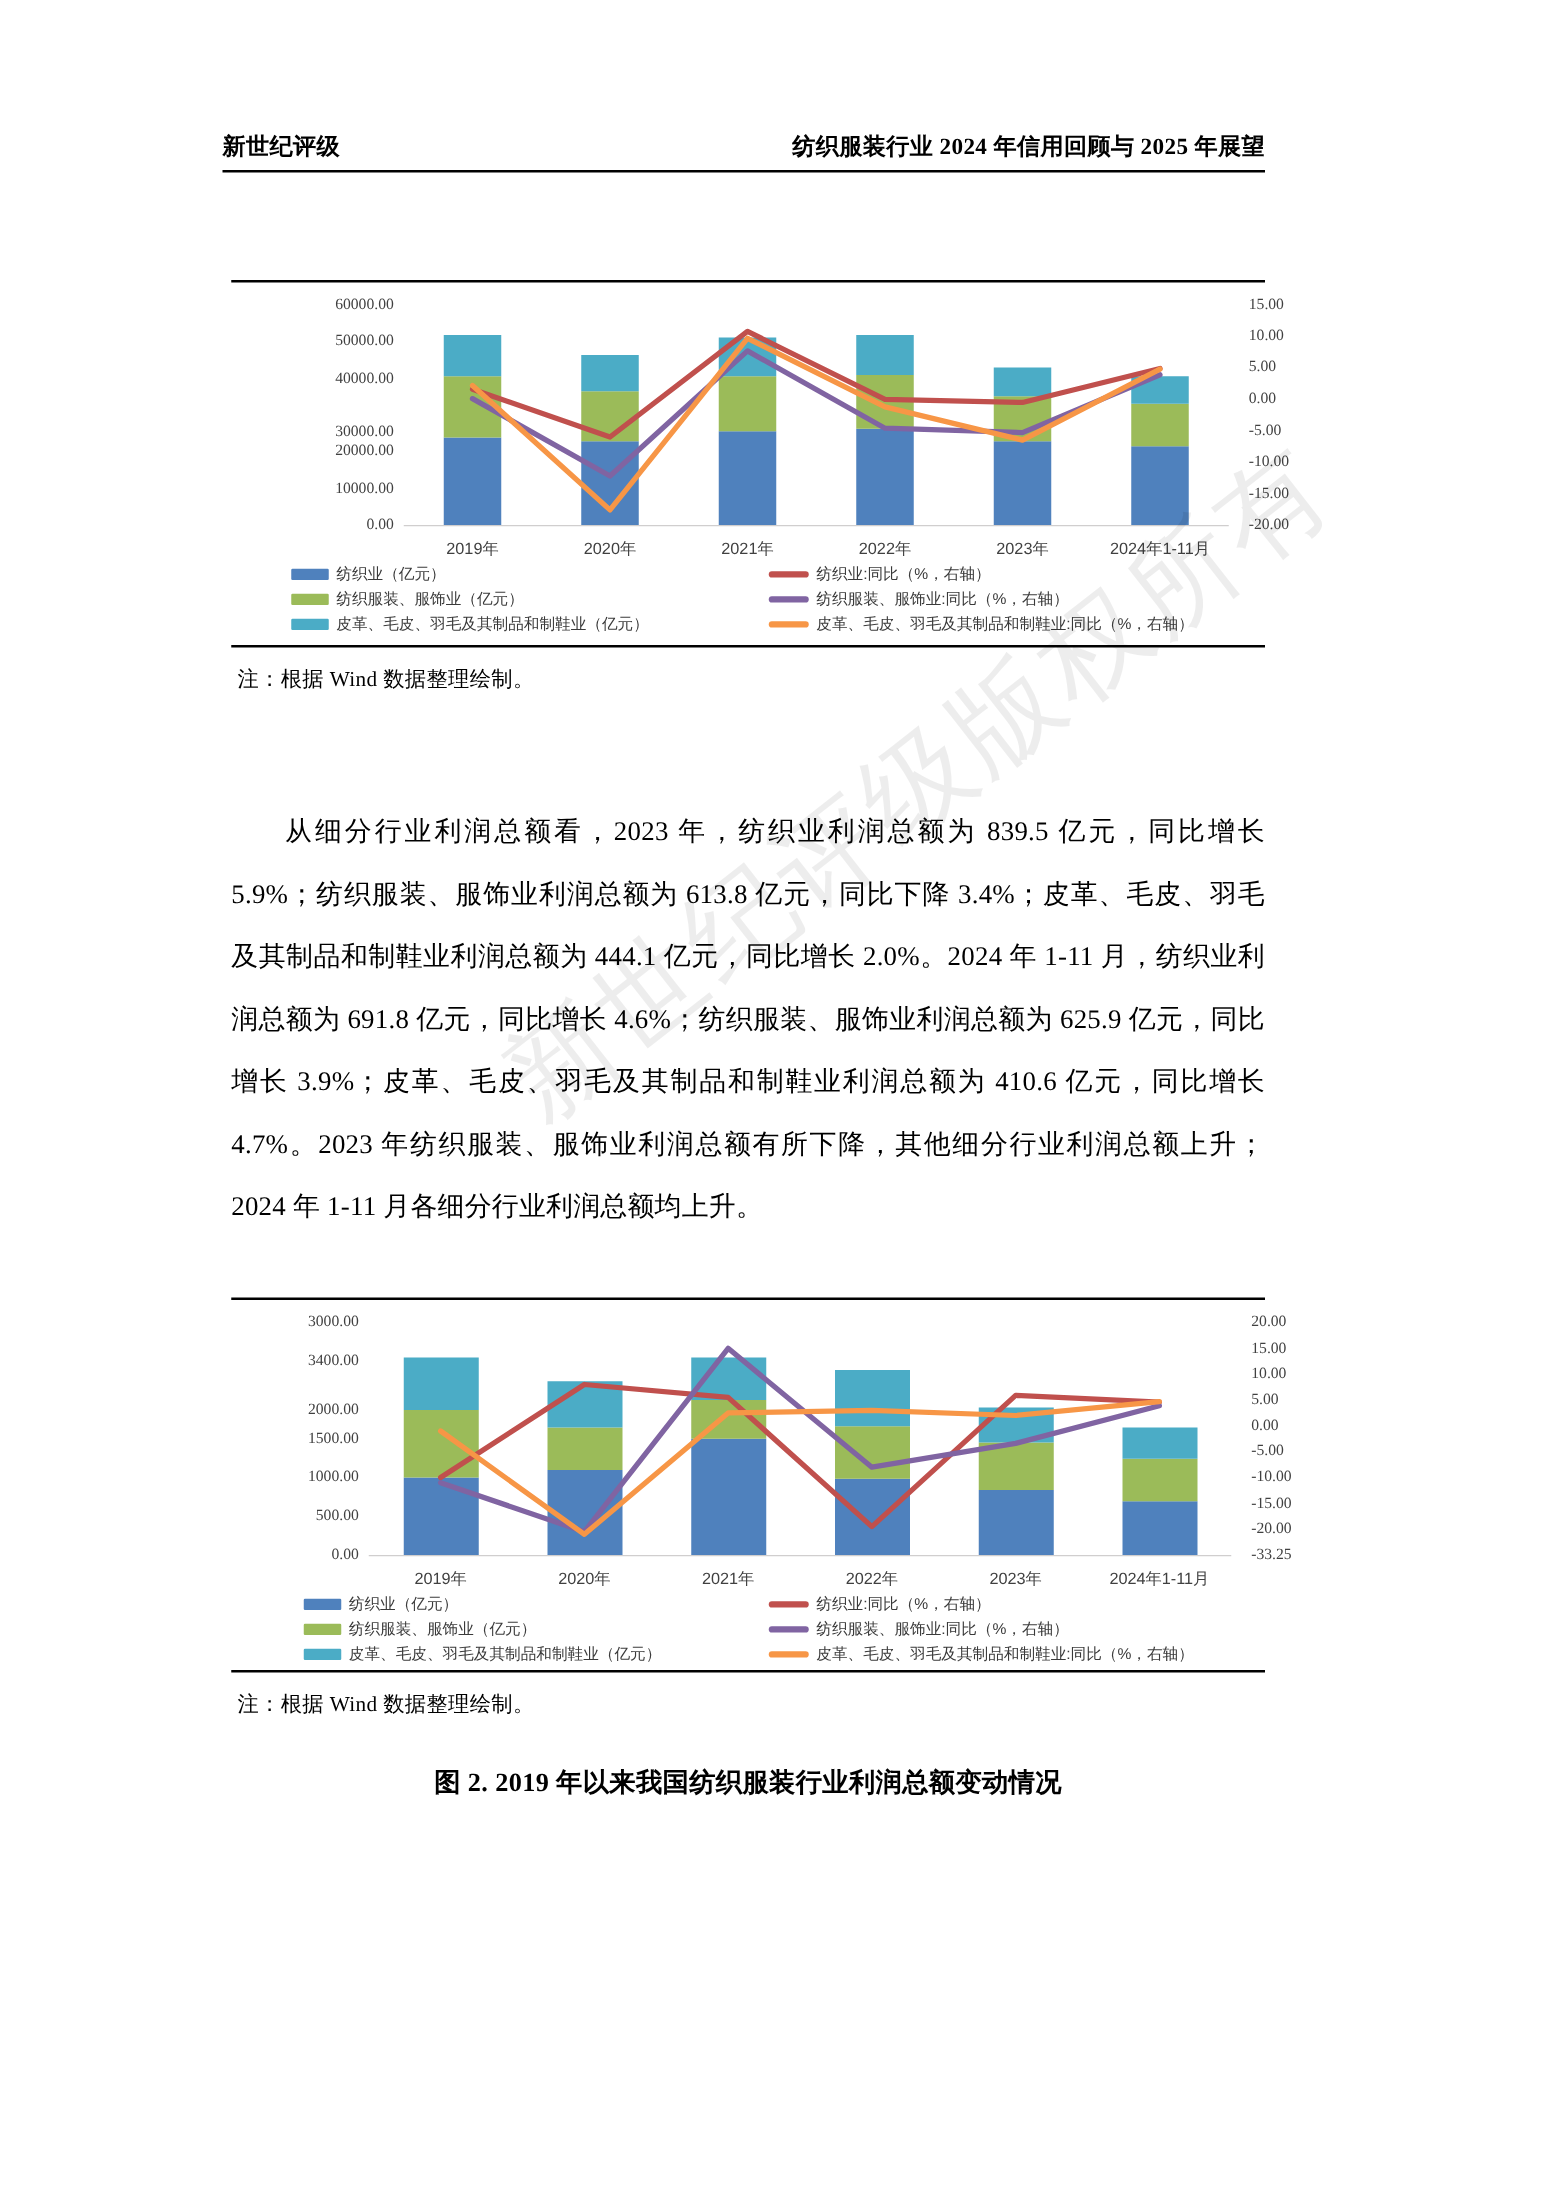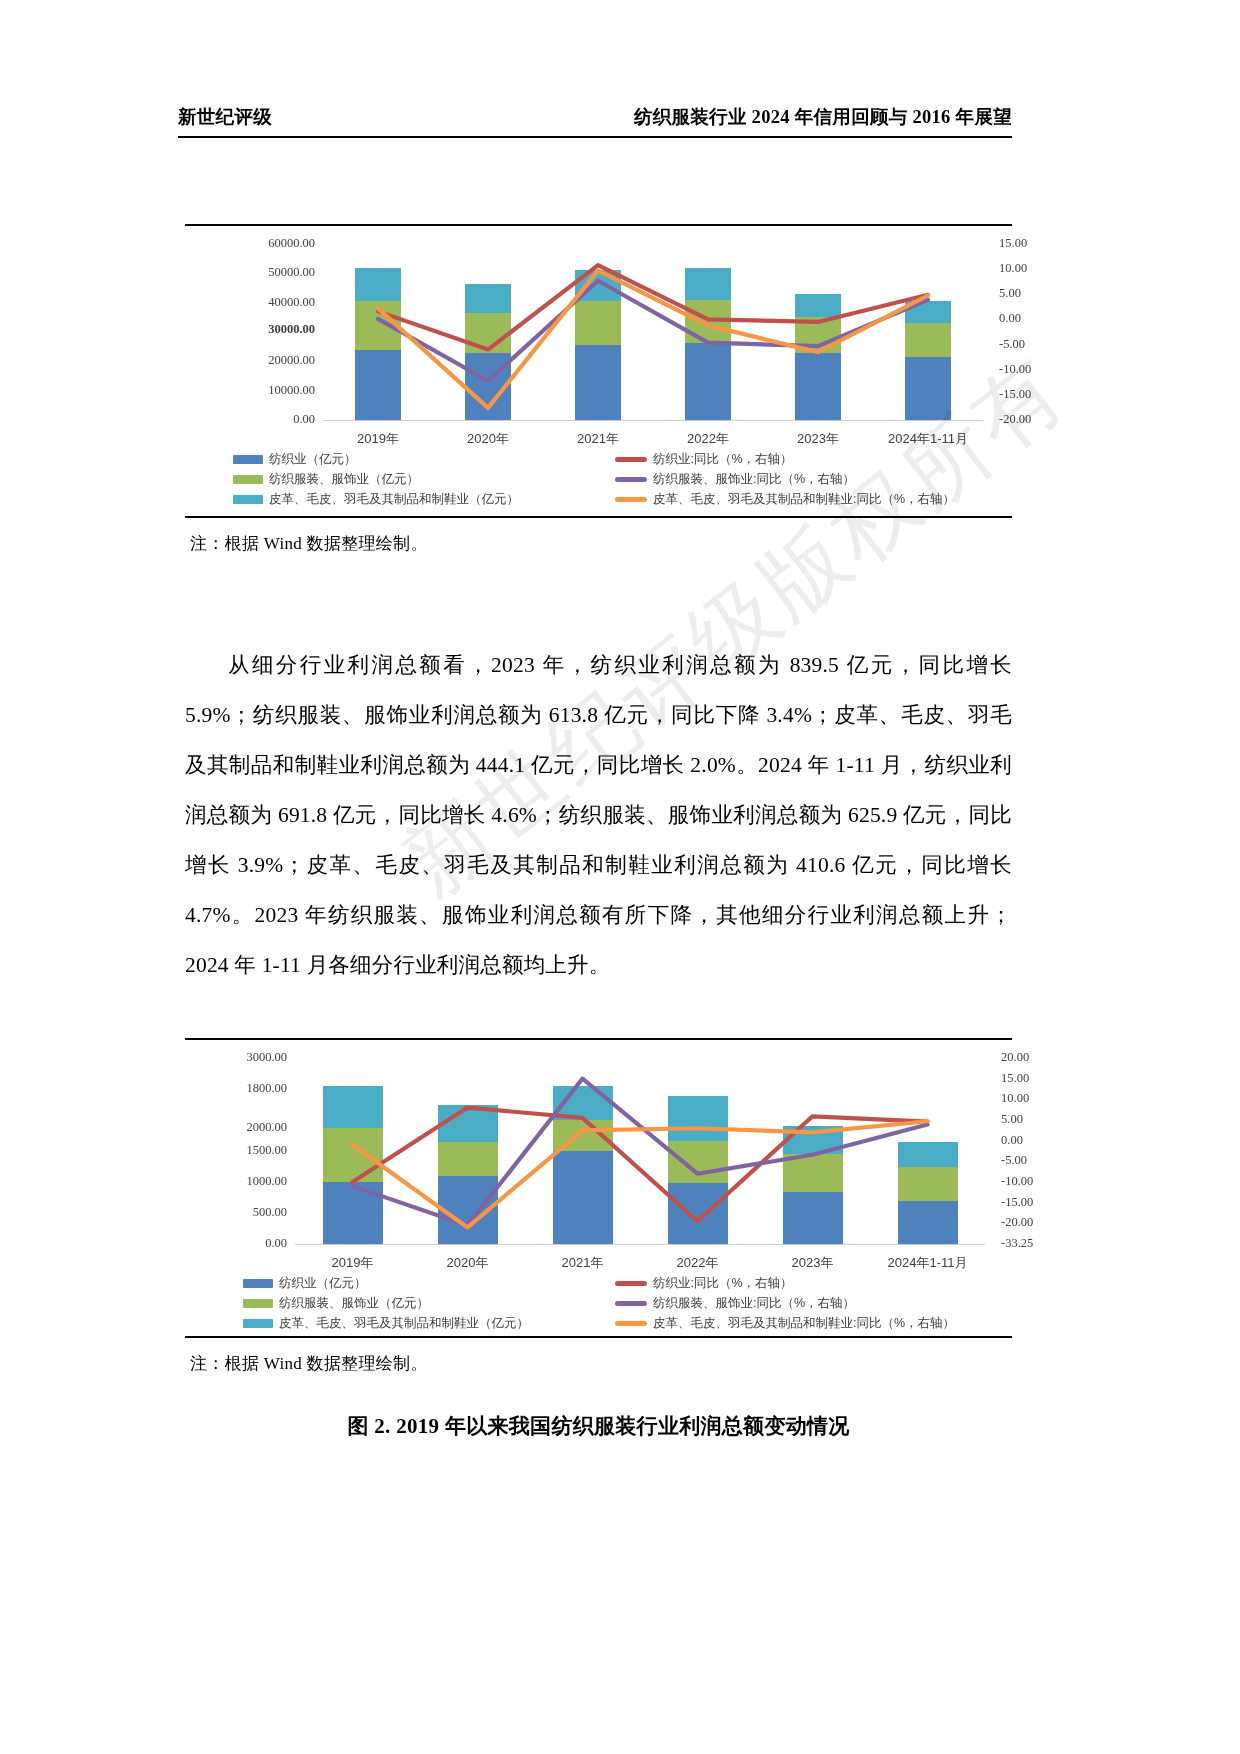--- a/index.html
+++ b/index.html
@@ -151,32 +151,32 @@
     letter-spacing: 4px;
   }
 </style>
 </head>
 <body>
 
 <div class="page">
 
   <div class="header">
     <span>新世纪评级</span>
-    <span>纺织服装行业 2024 年信用回顾与 2016 年展望</span>
+    <span>纺织服装行业 2024 年信用回顾与 2025 年展望</span>
   </div>
   <div class="header-rule"></div>
 
 
   <div class="chartbox" style="left:185px; top:224px; width:827px; height:294px;">
 
     <div class="plot" id="chart1-plot" style="left:0; top:0; width:827px; height:294px;">
         <div class="ytick" style="left: 38px; width: 92px; top: 186px;">0.00</div>
         <div class="ytick" style="left: 38px; width: 92px; top: 156.667px;">10000.00</div>
         <div class="ytick" style="left: 38px; width: 92px; top: 127px;">20000.00</div>
-        <div class="ytick" style="left: 38px; width: 92px; top: 96px; font-weight: bold;">30000.00</div>
+        <div class="ytick" style="left: 38px; width: 92px; top: 112px;">30000.00</div>
         <div class="ytick" style="left: 38px; width: 92px; top: 68.6667px;">40000.00</div>
         <div class="ytick" style="left: 38px; width: 92px; top: 39.3333px;">50000.00</div>
         <div class="ytick" style="left: 38px; width: 92px; top: 10px;">60000.00</div>
         <div class="y2tick" style="left: 814px; top: 10px;">15.00</div>
         <div class="y2tick" style="left: 814px; top: 35.1429px;">10.00</div>
         <div class="y2tick" style="left: 814px; top: 60.2857px;">5.00</div>
         <div class="y2tick" style="left: 814px; top: 85.4286px;">0.00</div>
         <div class="y2tick" style="left: 814px; top: 110.571px;">-5.00</div>
         <div class="y2tick" style="left: 814px; top: 135.714px;">-10.00</div>
         <div class="y2tick" style="left: 814px; top: 160.857px;">-15.00</div>
@@ -246,21 +246,21 @@
   <div class="para indent" style="top:640px;">从细分行业利润总额看，2023 年，纺织业利润总额为 839.5 亿元，同比增长 5.9%；纺织服装、服饰业利润总额为 613.8 亿元，同比下降 3.4%；皮革、毛皮、羽毛及其制品和制鞋业利润总额为 444.1 亿元，同比增长 2.0%。2024 年 1-11 月，纺织业利润总额为 691.8 亿元，同比增长 4.6%；纺织服装、服饰业利润总额为 625.9 亿元，同比增长 3.9%；皮革、毛皮、羽毛及其制品和制鞋业利润总额为 410.6 亿元，同比增长 4.7%。2023 年纺织服装、服饰业利润总额有所下降，其他细分行业利润总额上升；2024 年 1-11 月各细分行业利润总额均上升。</div>
 
   <div class="chartbox" style="left:185px; top:1038px; width:827px; height:300px;">
 
     <div class="plot" id="chart2-plot" style="left:0; top:0; width:827px; height:300px;">
         <div class="ytick" style="left: 10px; width: 92px; top: 196px;">0.00</div>
         <div class="ytick" style="left: 10px; width: 92px; top: 165px;">500.00</div>
         <div class="ytick" style="left: 10px; width: 92px; top: 134px;">1000.00</div>
         <div class="ytick" style="left: 10px; width: 92px; top: 103px;">1500.00</div>
         <div class="ytick" style="left: 10px; width: 92px; top: 80px;">2000.00</div>
-        <div class="ytick" style="left: 10px; width: 92px; top: 41px;">1800.00</div>
+        <div class="ytick" style="left: 10px; width: 92px; top: 41px;">3400.00</div>
         <div class="ytick" style="left: 10px; width: 92px; top: 10px;">3000.00</div>
         <div class="y2tick" style="left: 816px; top: 10px;">20.00</div>
         <div class="y2tick" style="left: 816px; top: 30.6667px;">15.00</div>
         <div class="y2tick" style="left: 816px; top: 51.3333px;">10.00</div>
         <div class="y2tick" style="left: 816px; top: 72px;">5.00</div>
         <div class="y2tick" style="left: 816px; top: 92.6667px;">0.00</div>
         <div class="y2tick" style="left: 816px; top: 113.333px;">-5.00</div>
         <div class="y2tick" style="left: 816px; top: 134px;">-10.00</div>
         <div class="y2tick" style="left: 816px; top: 154.667px;">-15.00</div>
         <div class="y2tick" style="left: 816px; top: 175.333px;">-20.00</div>

